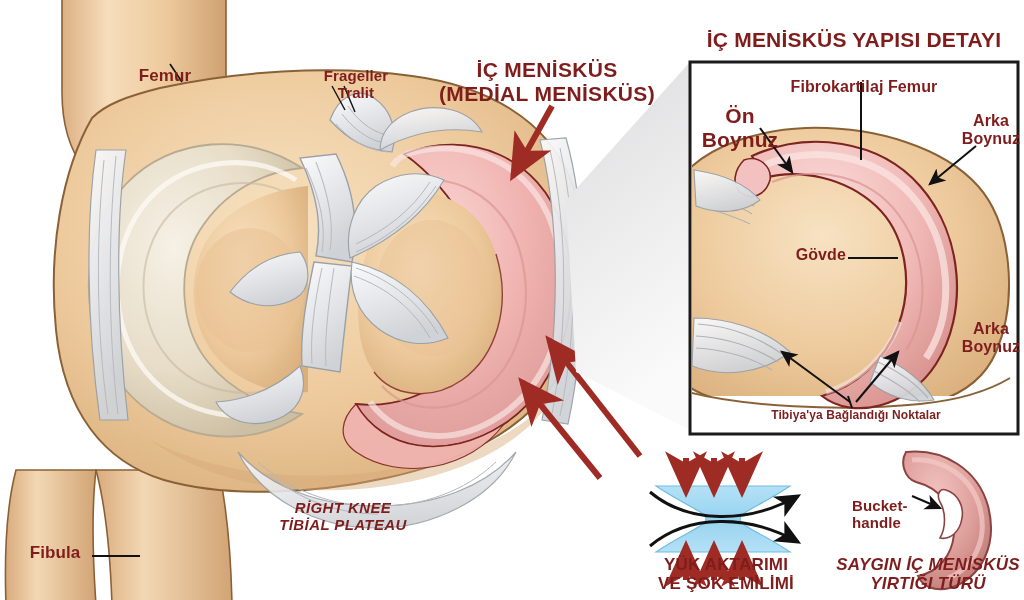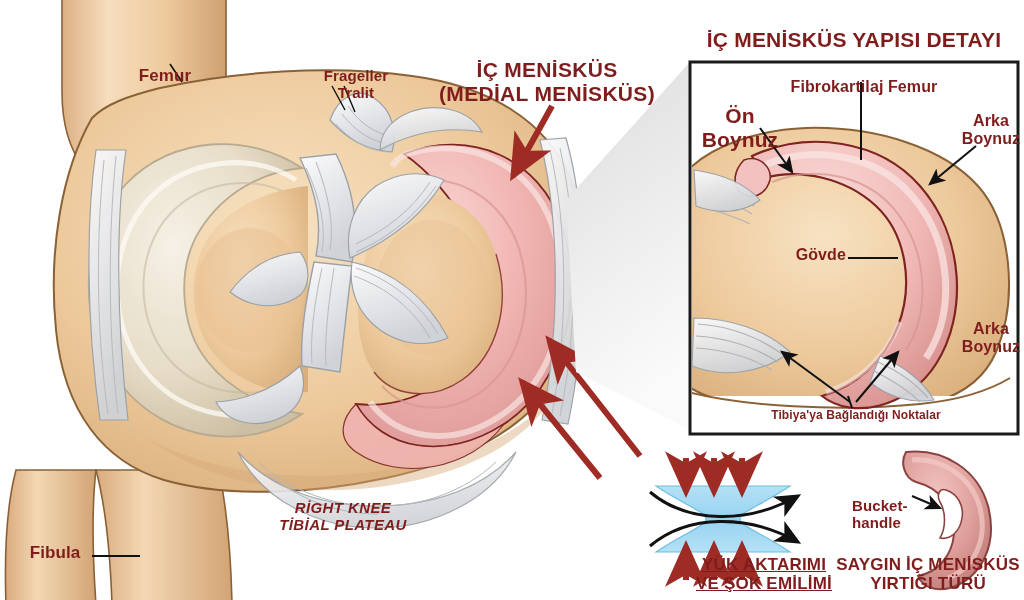--- a/index.html
+++ b/index.html
@@ -299,22 +299,22 @@
 <div class="lbl c" style="left:958px;top:112px;width:66px;font-size:16px;">Arka
 Boynuz</div>
 
 <div class="lbl r" style="left:752px;top:246px;width:94px;font-size:16px;">Gövde</div>
 
 <div class="lbl c" style="left:958px;top:320px;width:66px;font-size:16px;">Arka
 Boynuz</div>
 
 <div class="lbl c" style="left:716px;top:409px;width:280px;font-size:12px;">Tibiya'ya Bağlandığı Noktalar</div>
 
-<div class="lbl c" style="left:664px;top:555px;width:200px;font-size:17px;letter-spacing:.2px;text-decoration:underline;">YÜK AKTARIMI
+<div class="lbl c" style="left:626px;top:555px;width:200px;font-size:17px;letter-spacing:.2px;">YÜK AKTARIMI
 VE ŞOK EMİLİMİ</div>
 
-<div class="lbl c" style="left:832px;top:555px;width:192px;font-size:17px;letter-spacing:.2px;">SAYGIN İÇ MENİSKÜS
+<div class="lbl c" style="left:832px;top:555px;width:192px;font-size:17px;letter-spacing:.2px;font-style:italic;">SAYGIN İÇ MENİSKÜS
 YIRTIĞI TÜRÜ</div>
 
 <div class="lbl l" style="left:852px;top:478px;width:66px;font-size:15px;margin-top:20px;">Bucket-
 handle</div>
 
 </div>
 
 </body></html>

